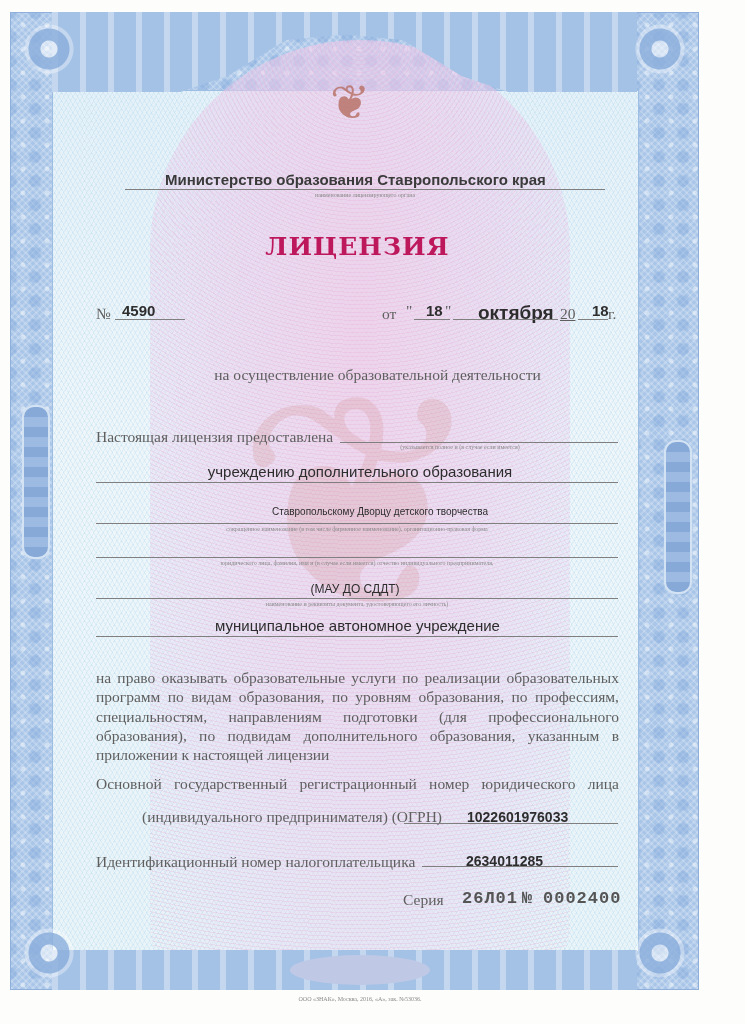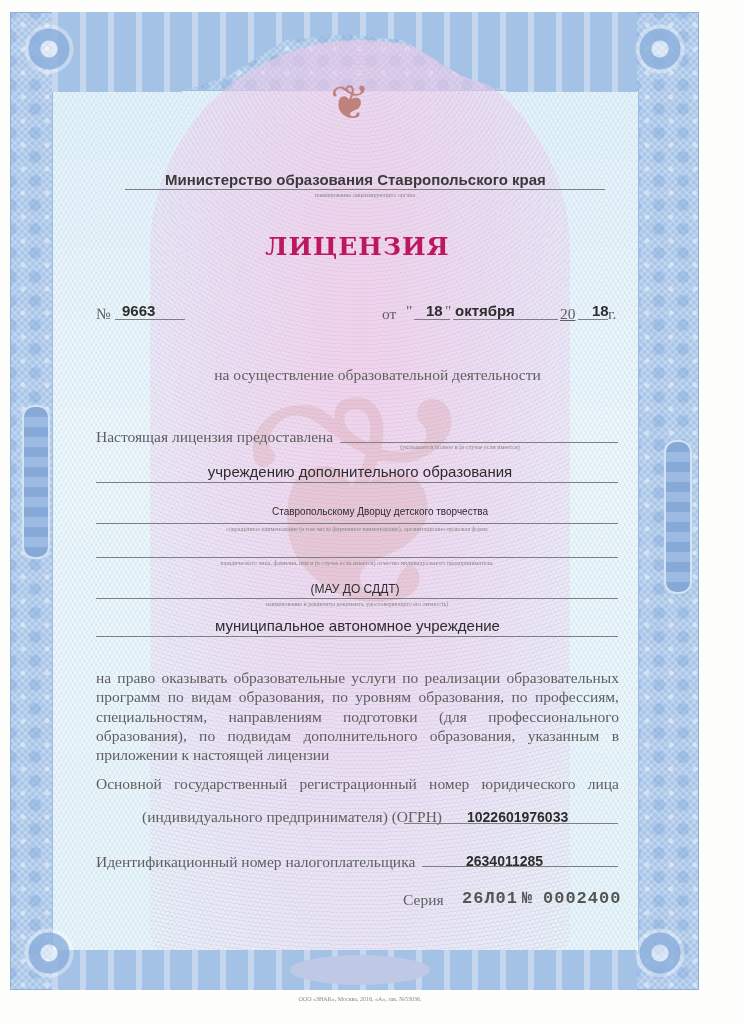--- a/index.html
+++ b/index.html
@@ -106,29 +106,29 @@
 
 <div class="content">
 
   <div class="abs hand" style="left:165px; top:171px; font-weight:bold; font-size:15px; color:#3a3a3a;">Министерство образования Ставропольского края</div>
   <div class="line" style="left:125px; top:189px; width:480px;"></div>
   <div class="caption" style="left:125px; top:192px; width:480px;">наименование лицензирующего органа</div>
 
   <div class="abs title">ЛИЦЕНЗИЯ</div>
 
   <div class="abs label" style="left:96px; top:305px;">№</div>
-  <div class="abs hand" style="left:122px; top:302px; font-weight:bold; font-size:15px;">9663</div>
+  <div class="abs hand" style="left:122px; top:302px; font-weight:bold; font-size:15px;">4590</div>
   <div class="line" style="left:115px; top:319px; width:70px;"></div>
 
   <div class="abs label" style="left:382px; top:305px;">от</div>
   <div class="abs label" style="left:406px; top:302px;">"</div>
   <div class="abs hand" style="left:426px; top:302px; font-weight:bold; font-size:15px;">18</div>
   <div class="abs label" style="left:445px; top:302px;">"</div>
   <div class="line" style="left:414px; top:319px; width:36px;"></div>
-  <div class="abs hand" style="left:455px; top:302px; font-weight:bold; font-size:15px;">октября</div>
+  <div class="abs hand" style="left:478px; top:302px; font-weight:bold; font-size:19px;">октября</div>
   <div class="line" style="left:453px; top:319px; width:105px;"></div>
   <div class="abs label" style="left:560px; top:305px;text-decoration:underline;">20</div>
   <div class="abs hand" style="left:592px; top:302px; font-weight:bold; font-size:15px;">18</div>
   <div class="line" style="left:578px; top:319px; width:30px;"></div>
   <div class="abs label" style="left:608px; top:305px;">г.</div>
 
   <div class="abs label" style="left:0; width:755px; top:366px; text-align:center;">на осуществление образовательной деятельности</div>
 
   <div class="abs label" style="left:96px; top:428px;">Настоящая лицензия предоставлена</div>
   <div class="line" style="left:340px; top:442px; width:278px;"></div>

